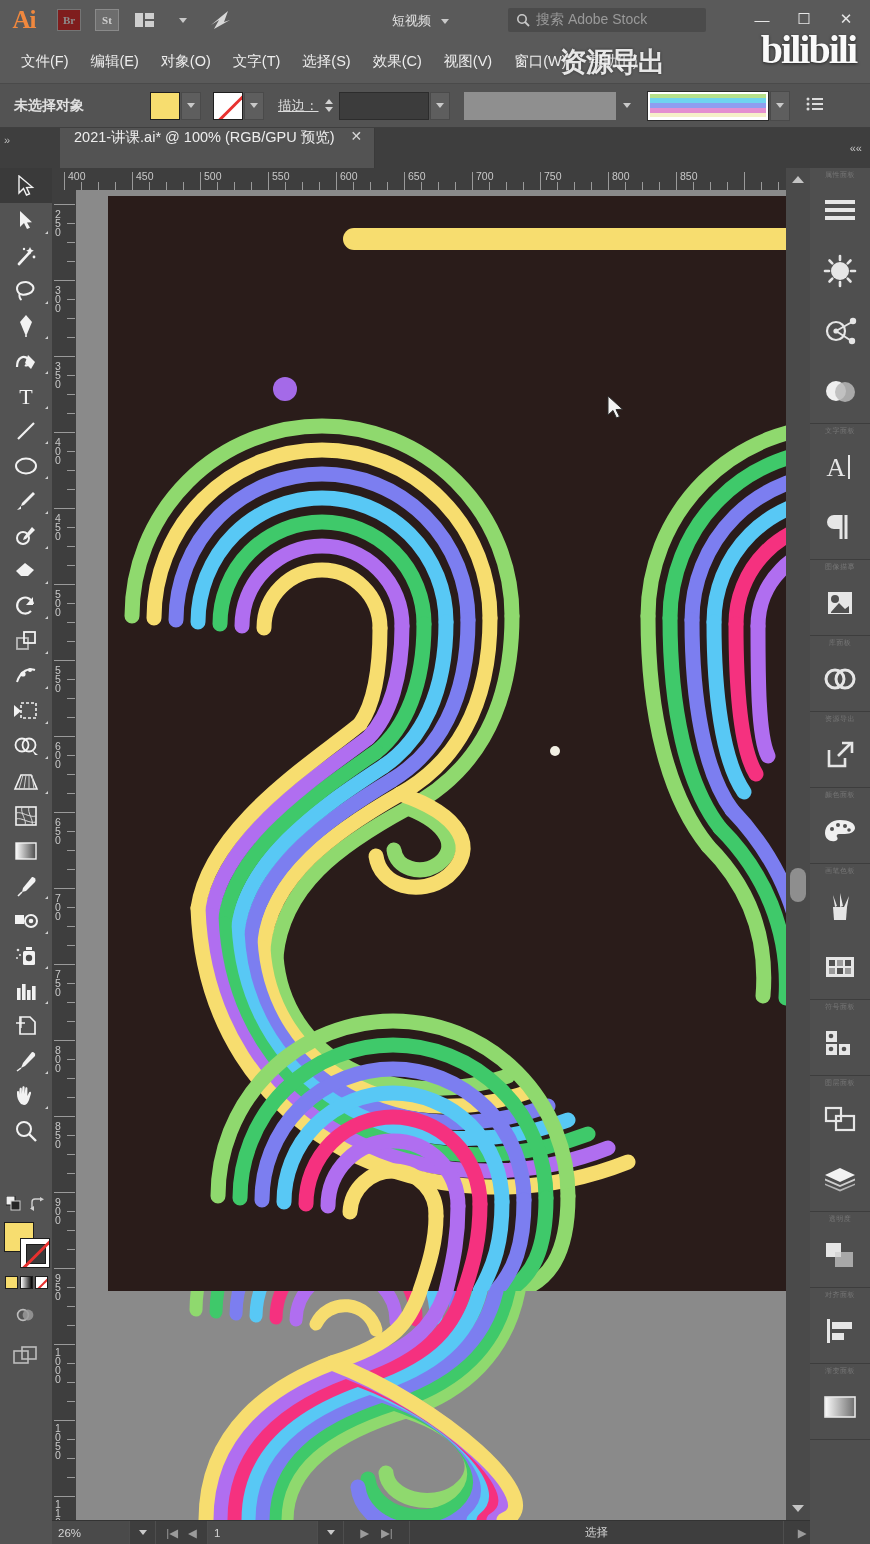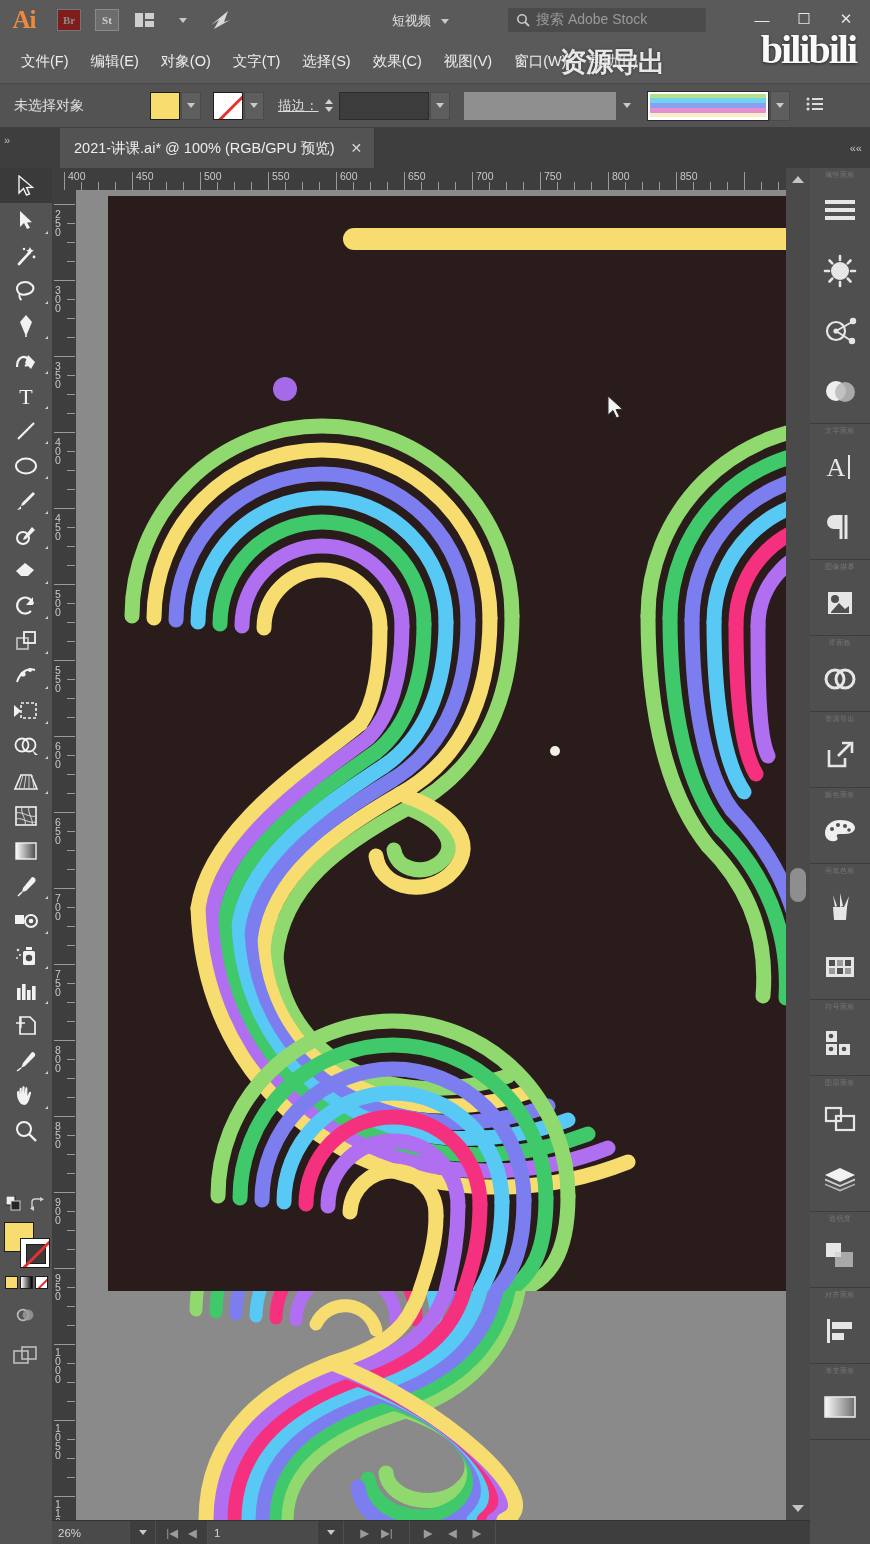--- a/index.html
+++ b/index.html
@@ -66,21 +66,21 @@
     color:#fafafa; font-family:"Liberation Serif", serif; letter-spacing:-2px;
     text-shadow:0 1px 3px rgba(0,0,0,.6); pointer-events:none;
   }
 
   
   #controlbar{
     position:absolute; left:0; top:84px; width:870px; height:44px;
     background:#535353; border-bottom:1px solid #3f3f3f;
     display:flex; align-items:center;
   }
-  #noselect{ margin-left:14px; font-size:14px; color:#e0e0e0; width:130px;}
+  #noselect{ margin-left:14px; font-size:14px; color:#e0e0e0; width:130px;font-weight:bold;}
   .swatch-box{ width:30px;height:28px; border:1px solid #1e1e1e; }
   .swatch-fill{ background:#f7dd6f; }
   .swatch-none{ background:#ffffff; position:relative; overflow:hidden;}
   .swatch-none:after{
     content:""; position:absolute; left:-4px; top:13px; width:44px; height:3px;
     background:#e8312f; transform:rotate(-45deg);
   }
   .drop-mini{
     width:20px;height:28px; background:#5e5e5e; border:1px solid #4a4a4a;
     display:flex;align-items:center;justify-content:center; margin-left:1px;
@@ -98,21 +98,21 @@
   .bband{ width:100%; flex:1; }
   #listicon{ margin-left:16px; color:#dcdcdc; font-size:16px; letter-spacing:1px;}
 
   
   #tabbar{
     position:absolute; left:0; top:128px; width:870px; height:40px; background:#3e3e3e;
   }
   #leftdock-arrows{ position:absolute; left:4px; top:6px; color:#bcbcbc; font-size:11px;}
   #doc-tab{
     position:absolute; left:60px; top:0; height:40px; background:#535353;
-    display:flex; align-items:center; padding:0 12px 0 14px; gap:16px;
+    display:flex; padding:0 12px 0 14px; gap:16px;
     border-right:1px solid #3a3a3a;
   }
   #doc-tab-title{ font-size:14.5px; color:#ededed; white-space:nowrap; }
   #doc-tab-close{ font-size:14px; color:#d6d6d6; }
 
   
   #toolbar{
     position:absolute; left:0; top:168px; width:52px; height:1376px;
     background:#535353;
   }
@@ -876,20 +876,21 @@
     <span>◀</span>
   </div>
   <div class="sb-cell" id="sb-page">1</div>
   <div class="sb-cell" id="sb-zoomdd">
     <span class="arr-dn"></span>
   </div>
   <div class="sb-cell" id="sb-navr">
     <span>▶</span>
     <span>▶|</span>
   </div>
+  <div class="sb-cell" id="sb-tool">选择</div>
   <div class="sb-cell" id="sb-end">
     <span>▶</span>
     <span>◀</span>
     <span>▶</span>
   </div>
 </div>
 
 <div id="rightdock">
 
   <div class="pgroup">

